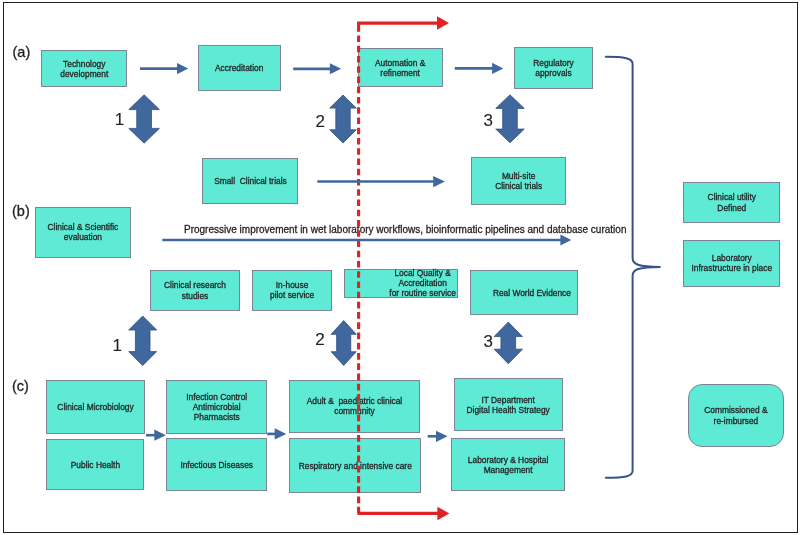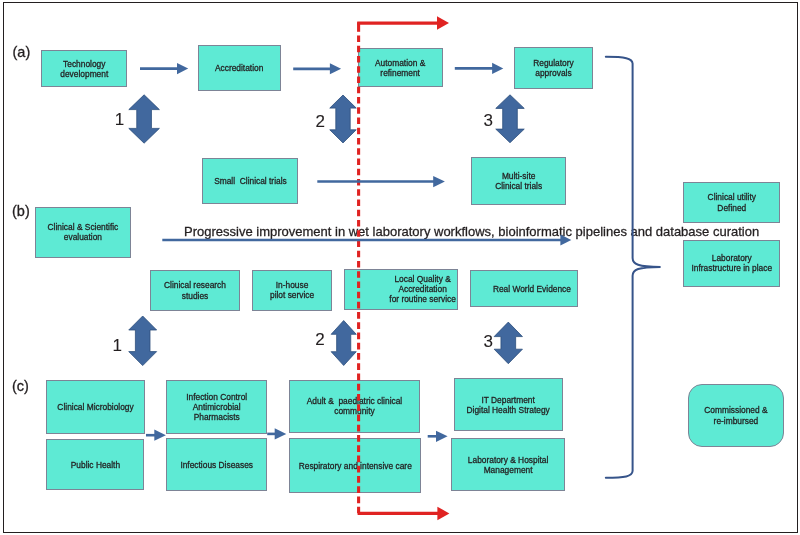--- a/index.html
+++ b/index.html
@@ -11,21 +11,21 @@
          border:1.2px solid #231f20;box-sizing:border-box;}
   .bx{position:absolute;box-sizing:border-box;border:1px solid #7d8496;background:#5eead4;
       display:flex;align-items:center;justify-content:center;}
   .bt{display:block;text-align:center;font-size:8.4px;color:#231f20;
       line-height:10.1px;white-space:pre-wrap;
       -webkit-text-stroke:0.28px #231f20;}
   .plabel{position:absolute;font-size:14.5px;color:#231f20;line-height:1;
           -webkit-text-stroke:0.3px #231f20;}
   .num{position:absolute;font-size:17px;color:#231f20;line-height:1;
        -webkit-text-stroke:0.12px #231f20;}
-  .caption{position:absolute;font-size:13px;color:#231f20;line-height:1;white-space:nowrap;
+  .caption{position:absolute;font-size:10px;color:#231f20;line-height:1;white-space:nowrap;
            -webkit-text-stroke:0.28px #231f20;}
   svg.ov{position:absolute;left:0;top:0;width:800px;height:535px;overflow:visible;}
 </style>
 </head>
 <body>
 
 <div id="stage">
   <div class="frame"></div>
   <div class="bx" style="left:41.1px;top:50.4px;width:86.4px;height:36.6px;">
       <span class="bt">Technology
@@ -54,26 +54,26 @@
 evaluation</span>
     </div>
   <div class="bx" style="left:150.2px;top:270.0px;width:89.6px;height:41.1px;">
       <span class="bt">Clinical research
 studies</span>
     </div>
   <div class="bx" style="left:252.2px;top:269.7px;width:79.8px;height:41.0px;">
       <span class="bt">In-house
 pilot service</span>
     </div>
-  <div class="bx" style="left:343.6px;top:268.6px;width:114.0px;height:41px;padding-left:44px;">
+  <div class="bx" style="left:343.6px;top:268.6px;width:114.0px;height:29px;padding-left:44px;">
       <span class="bt">Local Quality &amp;
 Accreditation
 for routine service</span>
     </div>
-  <div class="bx" style="left:470.1px;top:270.1px;width:107.7px;height:37px;padding-left:16px;">
+  <div class="bx" style="left:470.1px;top:270.1px;width:107.7px;height:45px;padding-left:16px;">
       <span class="bt">Real World Evidence</span>
     </div>
   <div class="bx" style="left:46.4px;top:380.4px;width:98.3px;height:54px;">
       <span class="bt">Clinical Microbiology</span>
     </div>
   <div class="bx" style="left:46.4px;top:439.2px;width:98.1px;height:51.3px;">
       <span class="bt">Public Health</span>
     </div>
   <div class="bx" style="left:166.4px;top:380.4px;width:100.6px;height:53.2px;">
       <span class="bt">Infection Control

